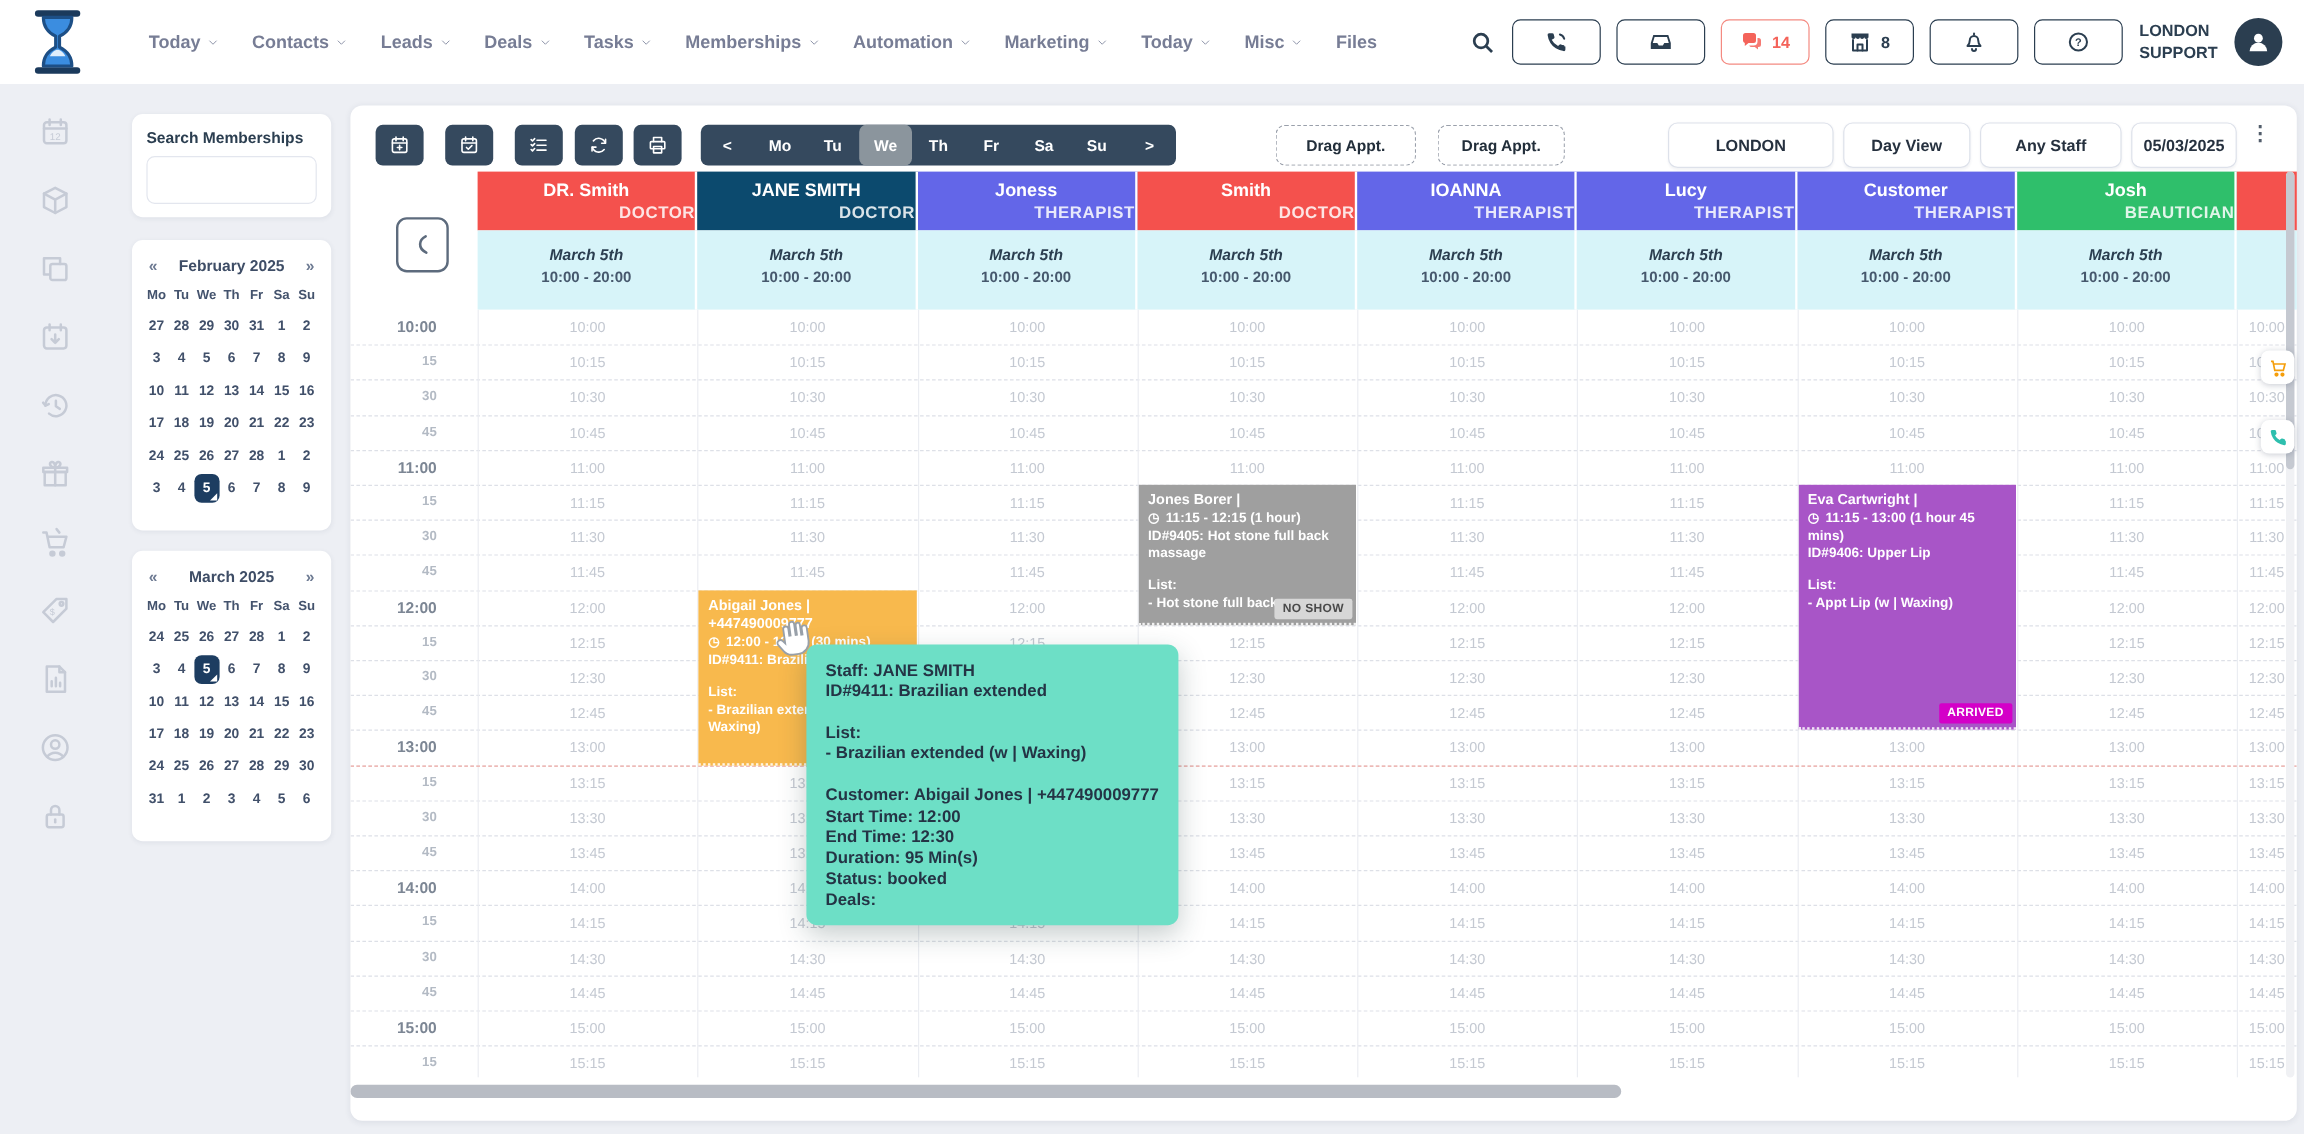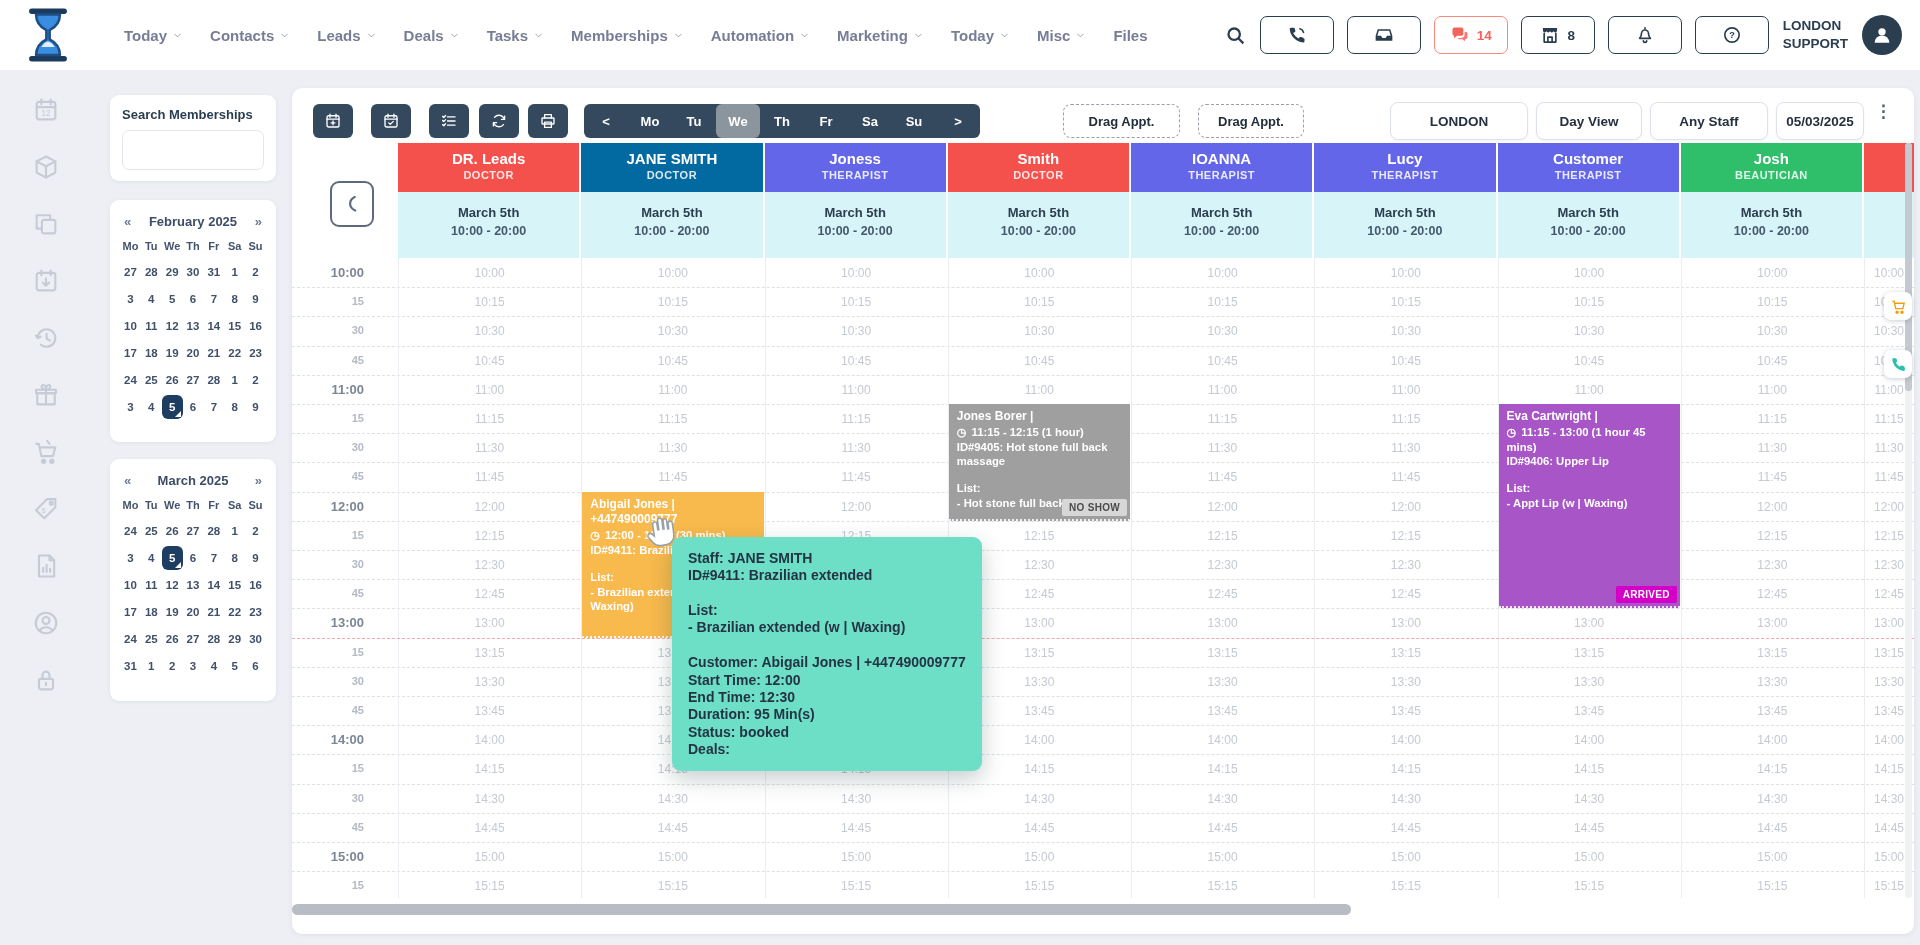--- a/index.html
+++ b/index.html
@@ -45,23 +45,23 @@
   .nav-btn .ic{width:18px;height:18px;}
   #dayband{left:292px;top:16px;width:396px;height:34px;background:#35495e;border-radius:6px;display:flex;position:absolute;}
   .day-seg{flex:1;display:flex;align-items:center;justify-content:center;color:#fff;font-size:13px;font-weight:700;cursor:pointer;border-radius:6px;}
   .day-seg.active{background:#8b959d;}
   .drag-btn{position:absolute;top:16px;height:34px;border:1.6px dashed #9aa0ab;border-radius:8px;display:flex;align-items:center;justify-content:center;font-size:13px;font-weight:600;color:#222e3a;background:#fff;cursor:grab;box-sizing:border-box;}
   .sel-box{position:absolute;top:14px;height:38px;background:#fff;border:1px solid #dde1ea;border-radius:8px;display:flex;align-items:center;justify-content:center;font-size:13.5px;font-weight:700;color:#26313f;cursor:pointer;box-sizing:border-box;box-shadow:0 1px 2px rgba(40,50,80,.06);}
   #kebab{position:absolute;top:20px;left:1583px;width:16px;height:26px;color:#525d6b;font-size:17px;font-weight:700;letter-spacing:0;line-height:8px;text-align:center;cursor:pointer;}
   
   .staff-head{position:absolute;top:55px;height:49px;color:#fff;text-align:center;box-sizing:border-box;border-right:2px solid #fff;cursor:pointer;}
   .staff-name{font-size:15px;font-weight:700;margin-top:7px;}
-  .staff-role{font-size:11px;font-weight:600;letter-spacing:.5px;opacity:.85;margin-top:2px;}
+  .staff-role{font-size:14px;font-weight:600;letter-spacing:.5px;opacity:.85;margin-top:2px;text-align:right;}
   .cyan-cell{position:absolute;top:104px;height:66px;background:#d7f4f9;box-sizing:border-box;border-right:2px solid #fff;text-align:center;}
-  .cyan-date{font-size:13px;font-weight:700;color:#2b3e50;margin-top:13px;}
+  .cyan-date{font-size:13px;font-weight:700;color:#2b3e50;margin-top:13px;font-style:italic;}
   .cyan-hours{font-size:12.5px;font-weight:600;color:#46586d;margin-top:4px;}
   #gutter-icon{position:absolute;left:38px;top:93px;width:44px;height:46px;border:2.4px solid #5d6b7d;border-radius:9px;color:#5d6b7d;box-sizing:border-box;display:flex;align-items:center;justify-content:center;}
   #grid{position:absolute;left:0;top:170px;width:1622px;height:640px;overflow:hidden;}
   .row-line{position:absolute;left:0;width:1622px;border-top:1px dashed #dde0e7;}
   .col-line{position:absolute;top:0;height:640px;border-left:1px solid #ebedf2;}
   .cell-time{position:absolute;font-size:12px;color:#c4c9d2;text-align:center;}
   .gut-hour{position:absolute;font-size:13px;font-weight:700;color:#7c8694;text-align:right;}
   .gut-min{position:absolute;font-size:11px;font-weight:600;color:#b3bac4;text-align:right;}
   #now-line{position:absolute;left:0;width:1622px;border-top:1.6px dashed #f2aba4;}
   .appt{position:absolute;color:#fff;padding:5px 8px;box-sizing:border-box;overflow:hidden;border-bottom:2px dotted rgba(255,255,255,.85);cursor:pointer;}
@@ -498,24 +498,24 @@
   <div id="kebab">⋮</div>
 
   <div id="gutter-icon">
     <svg viewBox="0 0 24 24" width="26" height="26" fill="none" stroke="currentColor" stroke-width="2" stroke-linecap="round">
       <path d="M14.5 5.5c-5 2.5-6.5 9 .5 12.5"></path>
     </svg>
   </div>
 
   <div id="staff-heads">
       <div class="staff-head" style="left: 106px; width: 183.25px; background: rgb(244, 81, 77);">
-        <div class="staff-name">DR. Leads</div>
+        <div class="staff-name">DR. Smith</div>
         <div class="staff-role">DOCTOR</div>
       </div>
-      <div class="staff-head" style="left: 289.25px; width: 183.25px; background: #0369a1;">
+      <div class="staff-head" style="left: 289.25px; width: 183.25px; background: #0c4a6e;">
         <div class="staff-name">JANE SMITH</div>
         <div class="staff-role">DOCTOR</div>
       </div>
       <div class="staff-head" style="left: 472.5px; width: 183.25px; background: rgb(99, 102, 232);">
         <div class="staff-name">Joness</div>
         <div class="staff-role">THERAPIST</div>
       </div>
       <div class="staff-head" style="left: 655.75px; width: 183.25px; background: rgb(244, 81, 77);">
         <div class="staff-name">Smith</div>
         <div class="staff-role">DOCTOR</div>

